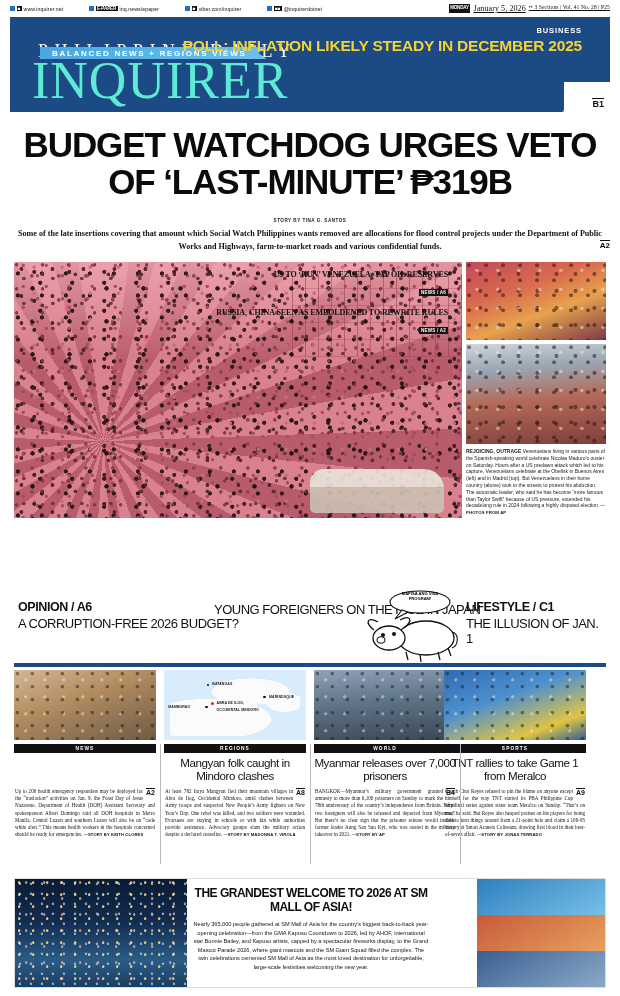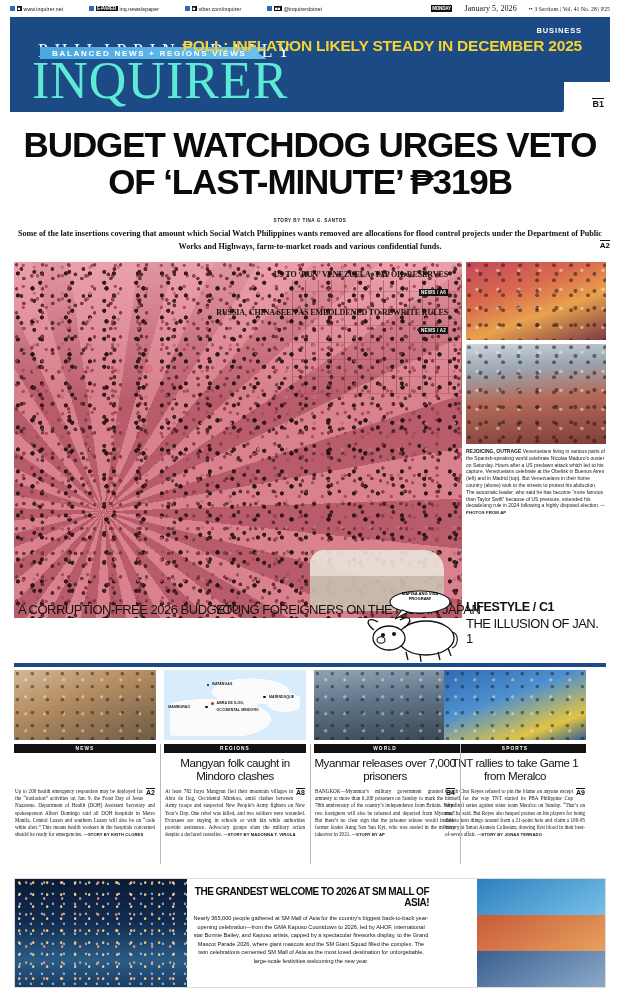--- a/index.html
+++ b/index.html
@@ -13,21 +13,21 @@
 
   
   .topbar {
     position: absolute; top: 0; left: 0; width: 620px; height: 17px;
     display: flex; align-items: center; padding: 0 10px;
     font-size: 5.2px; color: #111; letter-spacing: .1px;
   }
   .tb-item { display: flex; align-items: center; gap: 2px; margin-right: 26px; white-space: nowrap; }
   .tb-sq { width: 4.5px; height: 4.5px; background: #2b6cb8; flex: 0 0 auto; }
   .tb-tag { background:#111; color:#fff; font-weight:bold; padding: .3px 1.2px; font-size:4.6px; letter-spacing:-.1px;}
-  .tb-right { margin-left:auto; display:flex; align-items:center; gap:12px; white-space: nowrap; }
+  .tb-right { margin-left:auto; display:flex; gap:3px; white-space: nowrap; text-decoration: underline; }
   .tb-date { font-family: "Liberation Serif", serif; font-size: 8px; color:#111; }
   .tb-meta { font-family:"Liberation Serif", serif; font-size: 5.6px; color:#111; }
   .tb-monday { background:#111; color:#fff; font-weight:bold; font-size:4.6px; padding:.6px 1.5px; letter-spacing:-.2px;}
 
   
   .masthead {
     position: absolute; top: 17px; left: 10px; width: 600px; height: 95px;
     background: #1b4a85;
   }
   .mh-phil {
@@ -86,21 +86,21 @@
   }
   .deck-badge {
     position:absolute; right: 10px; top: 240px;
     font-size: 8px; font-weight:bold; border-top:1.5px solid #111; padding-top:1px; line-height:.9;
   }
 
   
   .photoblock { position:absolute; top: 262px; left: 14px; width: 592px; height: 330px; }
 
   .photo-main {
-    position:absolute; left:0; top:0; width: 448px; height: 356px;
+    position:absolute; left:0; top:0; width: 448px; height: 256px;
     background:
       radial-gradient(circle at 12% 18%, rgba(190,40,60,.55) 0 3px, transparent 4px),
       radial-gradient(circle at 30% 30%, rgba(220,80,90,.5) 0 4px, transparent 5px),
       repeating-conic-gradient(from 0deg at 20% 70%, #d9828e 0 8deg, #b85b6a 8deg 16deg),
       linear-gradient(180deg, #f0b9c2 0%, #e0909d 18%, #c8707e 45%, #a9606c 78%, #8d5460 100%);
     overflow:hidden;
   }
   .crowd-tex {
     position:absolute; inset:0;
     background-image:
@@ -241,21 +241,21 @@
       radial-gradient(circle at 62% 22%, rgba(255,160,120,.8) 0 1px, transparent 1.6px),
       radial-gradient(circle at 45% 48%, rgba(180,220,255,.7) 0 1px, transparent 1.6px);
     background-size: 14px 12px, 18px 16px, 11px 10px;
   }
   .ad-r { position:absolute; right:0; top:0; width: 128px; height: 108px; }
   .ad-r div { position:absolute; left:0; width:128px; height:36px; }
   .ad-r1 { top:0; background: linear-gradient(150deg,#2f7fbe,#76c0e8); }
   .ad-r2 { top:36px; background: linear-gradient(150deg,#c85a3a,#e6a15e); }
   .ad-r3 { top:72px; background: linear-gradient(150deg,#3a5f8f,#8ba9c9); }
   .ad-c { position:absolute; left: 176px; top: 0; width: 240px; height: 108px; padding: 7px 2px 0 2px; }
-  .ad-head { text-align:right; font-size: 10px; font-weight:bold; letter-spacing:-.5px; color:#0b0b0b; }
+  .ad-head { text-align:center; font-size: 12px; font-weight:bold; letter-spacing:-.5px; color:#0b0b0b; }
   .ad-body { margin-top: 6px; text-align:center; font-size: 5.6px; line-height: 1.52; color:#141414; }
 </style>
 </head>
 <body>
 
 <div class="page">
 
   <div class="topbar">
     <div class="tb-item">
       <span class="tb-sq"></span>
@@ -329,20 +329,21 @@
       <div class="rtex"></div>
     </div>
 
     <div class="cap">
       <b>REJOICING, OUTRAGE</b><span> Venezuelans living in various parts of the Spanish-speaking world celebrate Nicolas Maduro’s ouster on Saturday. Hours after a US predawn attack which led to his capture, Venezuelans celebrate at the Obelisk in Buenos Aires (left) and in Madrid (top). But Venezuelans in their home country (above) took to the streets to protest his abduction. The autocratic leader, who said he has become “more famous than Taylor Swift” because of US pressure, extended his decadelong rule in 2024 following a highly disputed election. </span><span class="cap-credit">—PHOTOS FROM AP</span>
     </div>
   </div>
 
   <div class="teasers">
     <div class="tz tz1">
+      <div class="tz-kick">OPINION / A6</div>
       <div class="tz-txt">A CORRUPTION-FREE 2026 BUDGET?</div>
     </div>
     <div class="tz tz2">
       <div class="tz-txt">YOUNG FOREIGNERS ON THE RISE IN JAPAN</div>
     </div>
     <div class="tz tz3">
       <div class="tz-kick">LIFESTYLE / C1</div>
       <div class="tz-txt">THE ILLUSION OF JAN. 1</div>
     </div>
 

